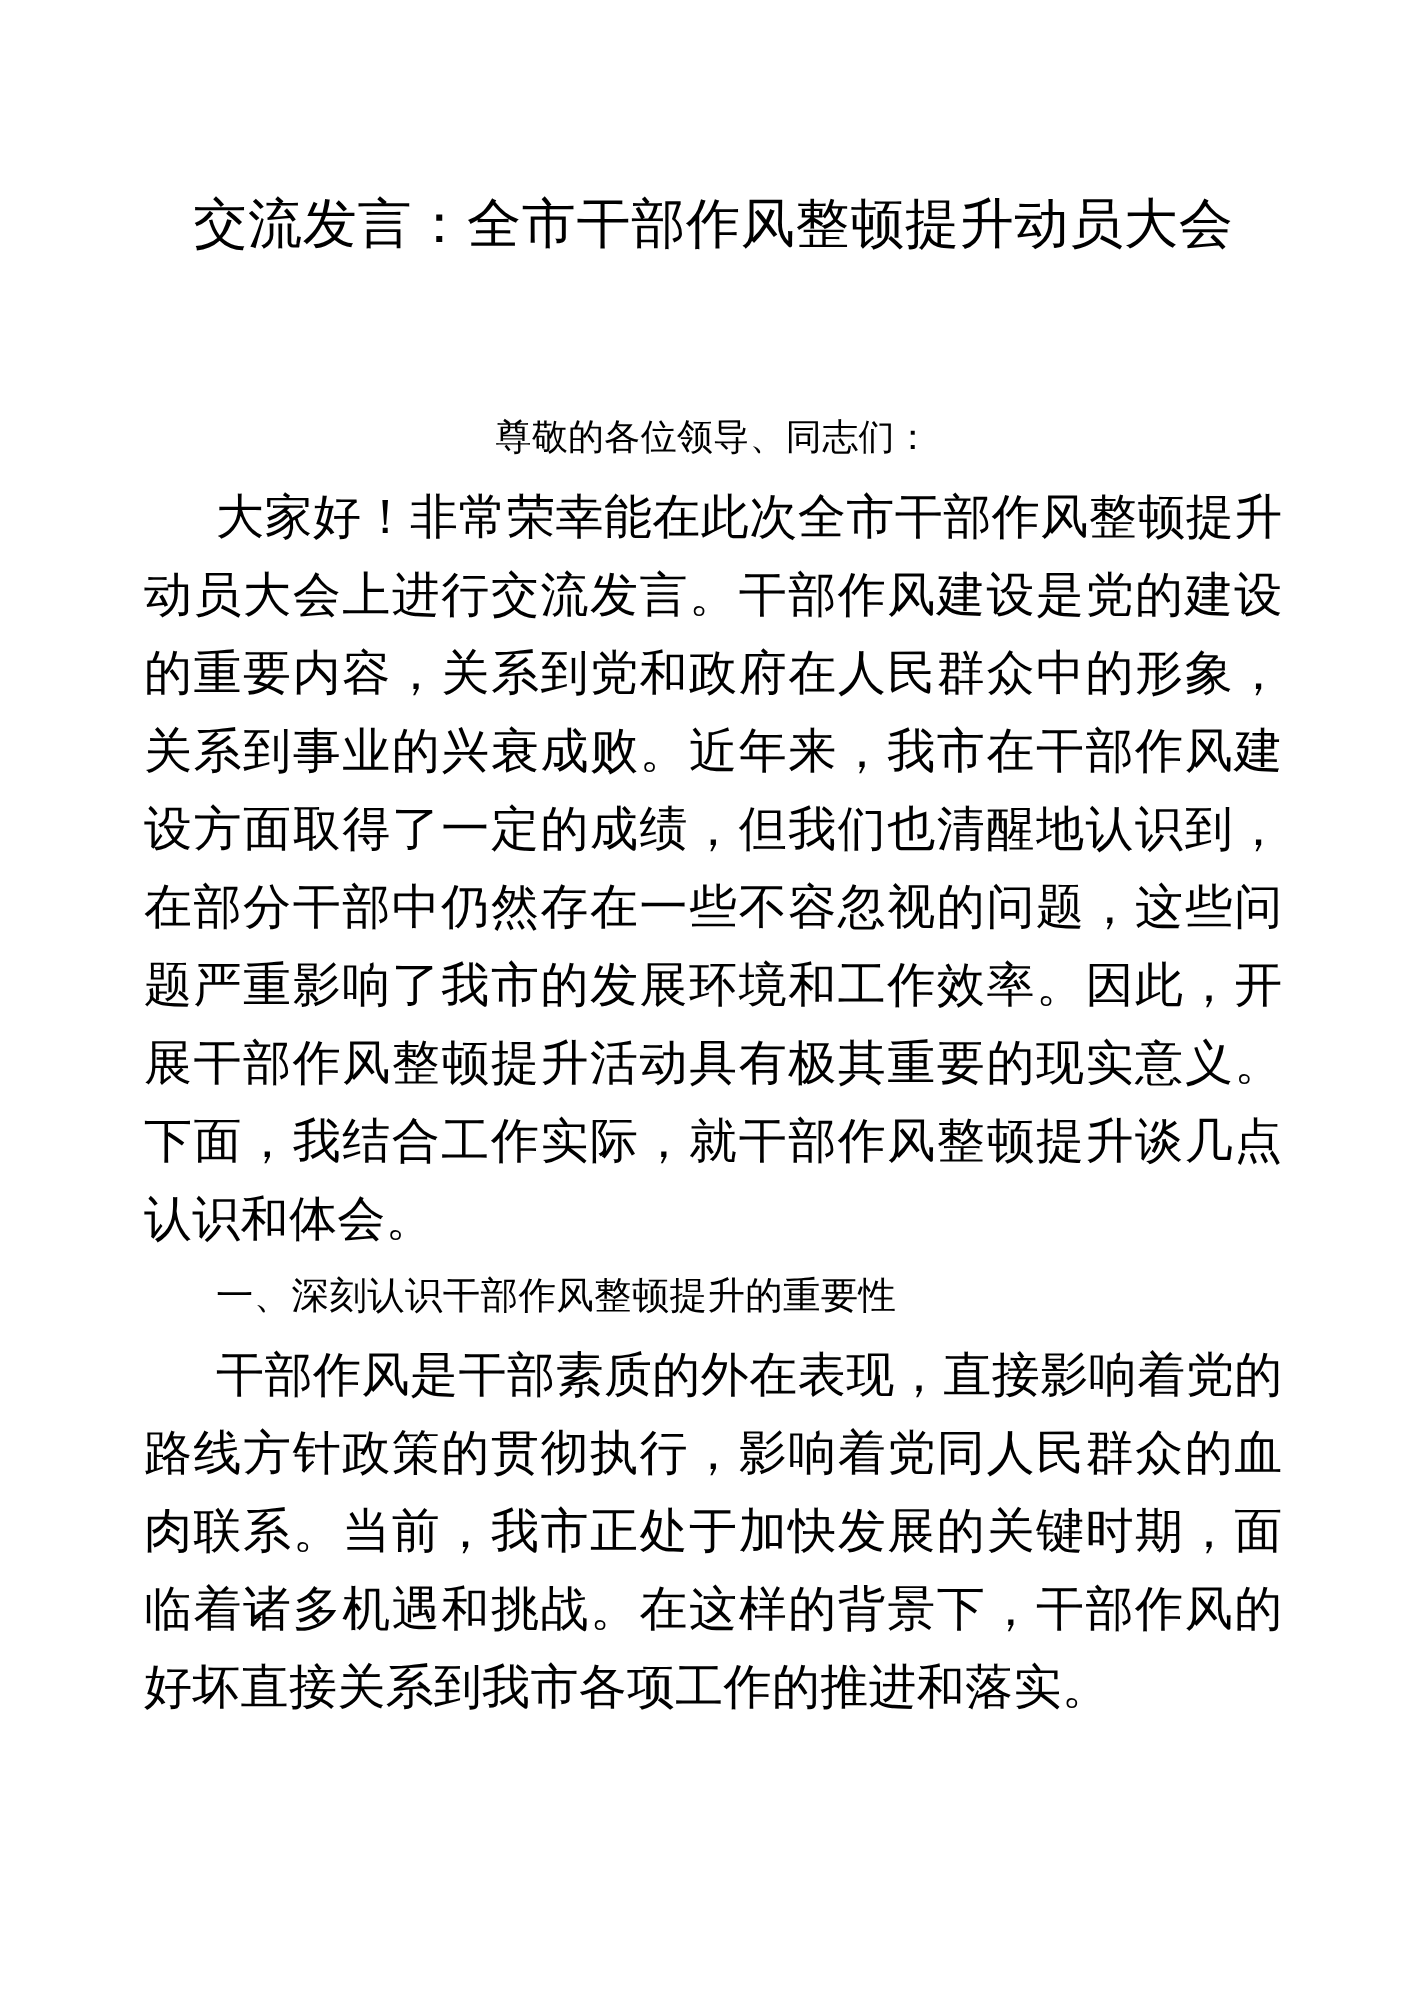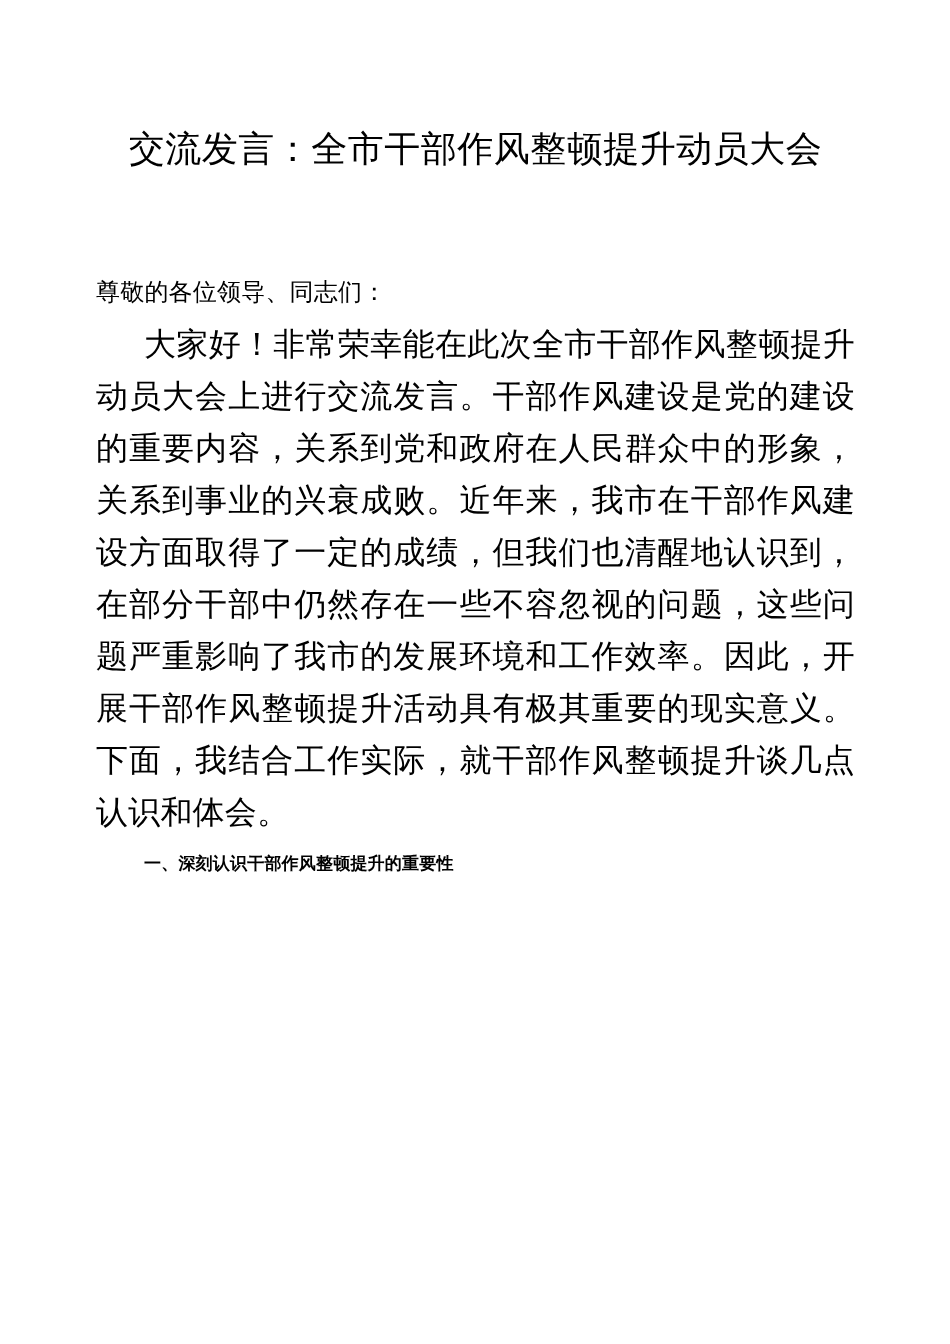--- a/index.html
+++ b/index.html
@@ -43,58 +43,59 @@
     letter-spacing: 0.5px;
     padding-top: 126px;
     white-space: nowrap;
   }
 
   .salutation {
     margin: 0;
     padding: 0;
     font-size: 24px;
     line-height: 52px;
-    text-align: left;
+    text-align: center;
     padding-top: 94px;
     letter-spacing: 0.2px;
   }
 
   .body-para {
     margin: 0;
     padding: 0;
     font-size: 32px;
     line-height: 52px;
     text-align: justify;
     text-justify: inter-ideograph;
     text-indent: 48px;
     letter-spacing: 0.2px;
   }
 
   .section-heading {
     margin: 0;
     padding: 0;
     font-family: "Liberation Sans", "DejaVu Sans", sans-serif;
-    font-size: 17px;
-    font-weight: 700;
+    font-size: 25px;
+    font-weight: 400;
     line-height: 52px;
     text-align: left;
     text-indent: 48px;
     letter-spacing: 0.2px;
   }
 </style>
 </head>
 <body>
 
 <div class="page">
   <div class="content">
 
     <h1 class="doc-title">交流发言：全市干部作风整顿提升动员大会</h1>
 
     <p class="salutation">尊敬的各位领导、同志们：</p>
 
     <p class="body-para">大家好！非常荣幸能在此次全市干部作风整顿提升动员大会上进行交流发言。干部作风建设是党的建设的重要内容，关系到党和政府在人民群众中的形象，关系到事业的兴衰成败。近年来，我市在干部作风建设方面取得了一定的成绩，但我们也清醒地认识到，在部分干部中仍然存在一些不容忽视的问题，这些问题严重影响了我市的发展环境和工作效率。因此，开展干部作风整顿提升活动具有极其重要的现实意义。下面，我结合工作实际，就干部作风整顿提升谈几点认识和体会。</p>
 
     <h2 class="section-heading">一、深刻认识干部作风整顿提升的重要性</h2>
 
+    <p class="body-para">干部作风是干部素质的外在表现，直接影响着党的路线方针政策的贯彻执行，影响着党同人民群众的血肉联系。当前，我市正处于加快发展的关键时期，面临着诸多机遇和挑战。在这样的背景下，干部作风的好坏直接关系到我市各项工作的推进和落实。</p>
 
 
   </div>
 </div>
 
 </body></html>

